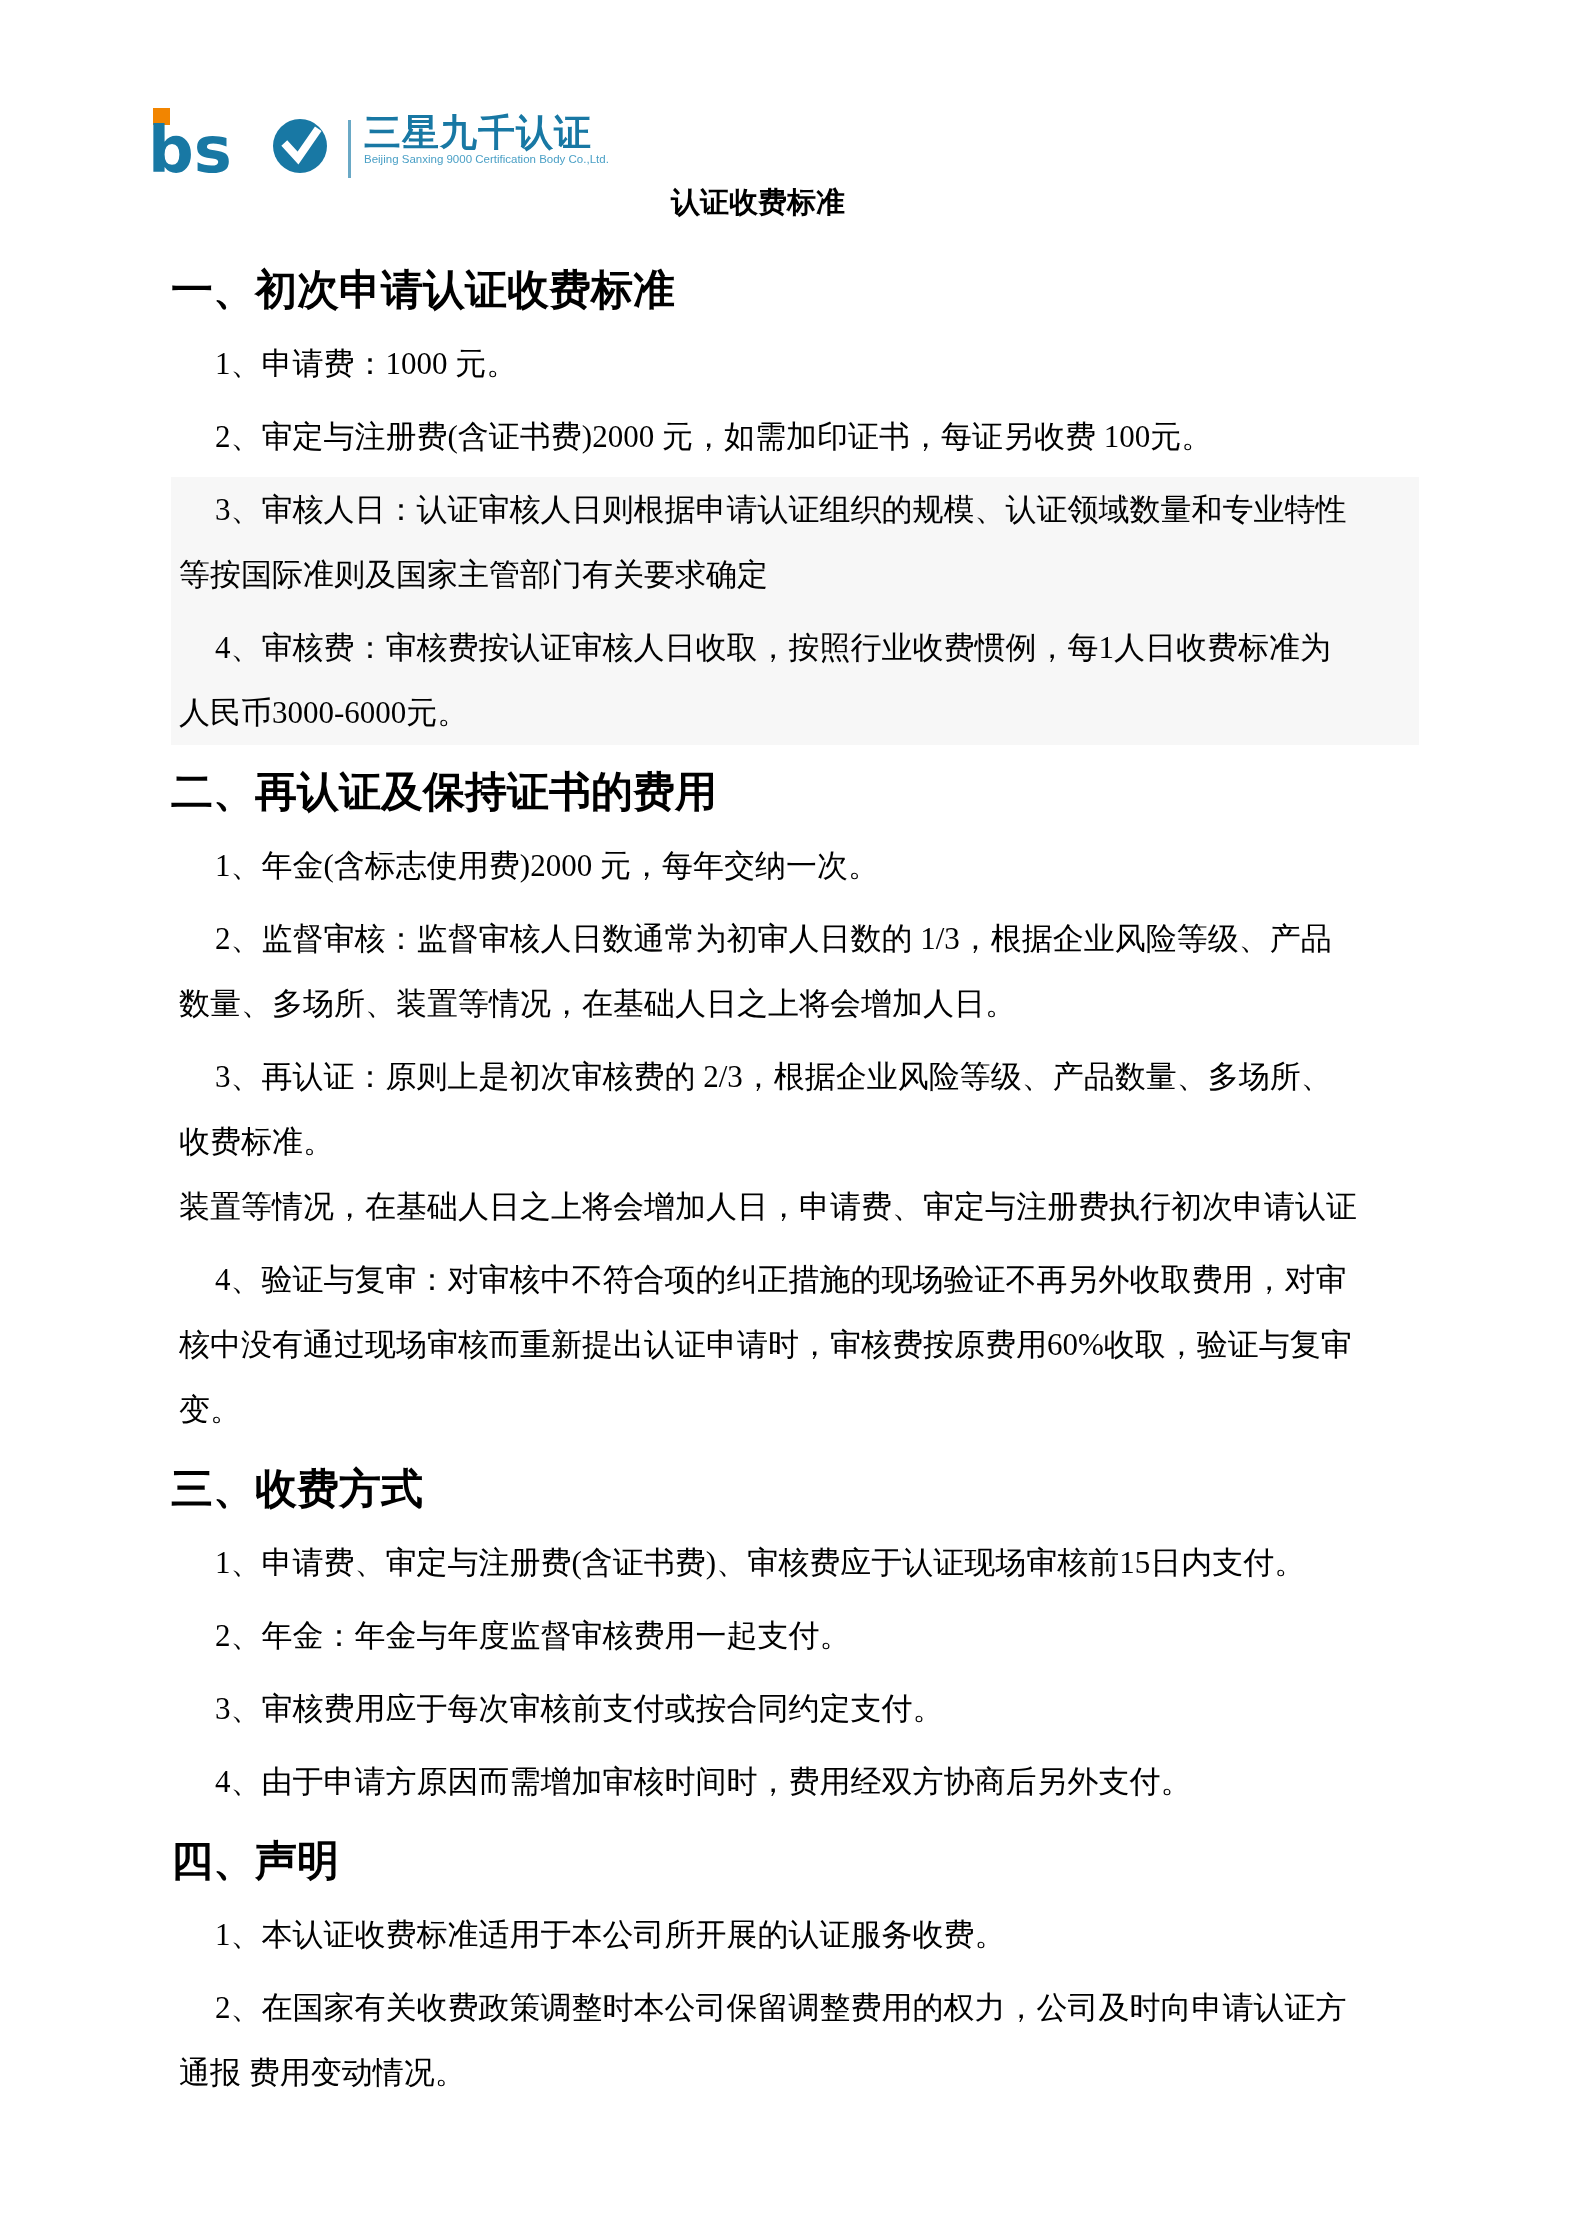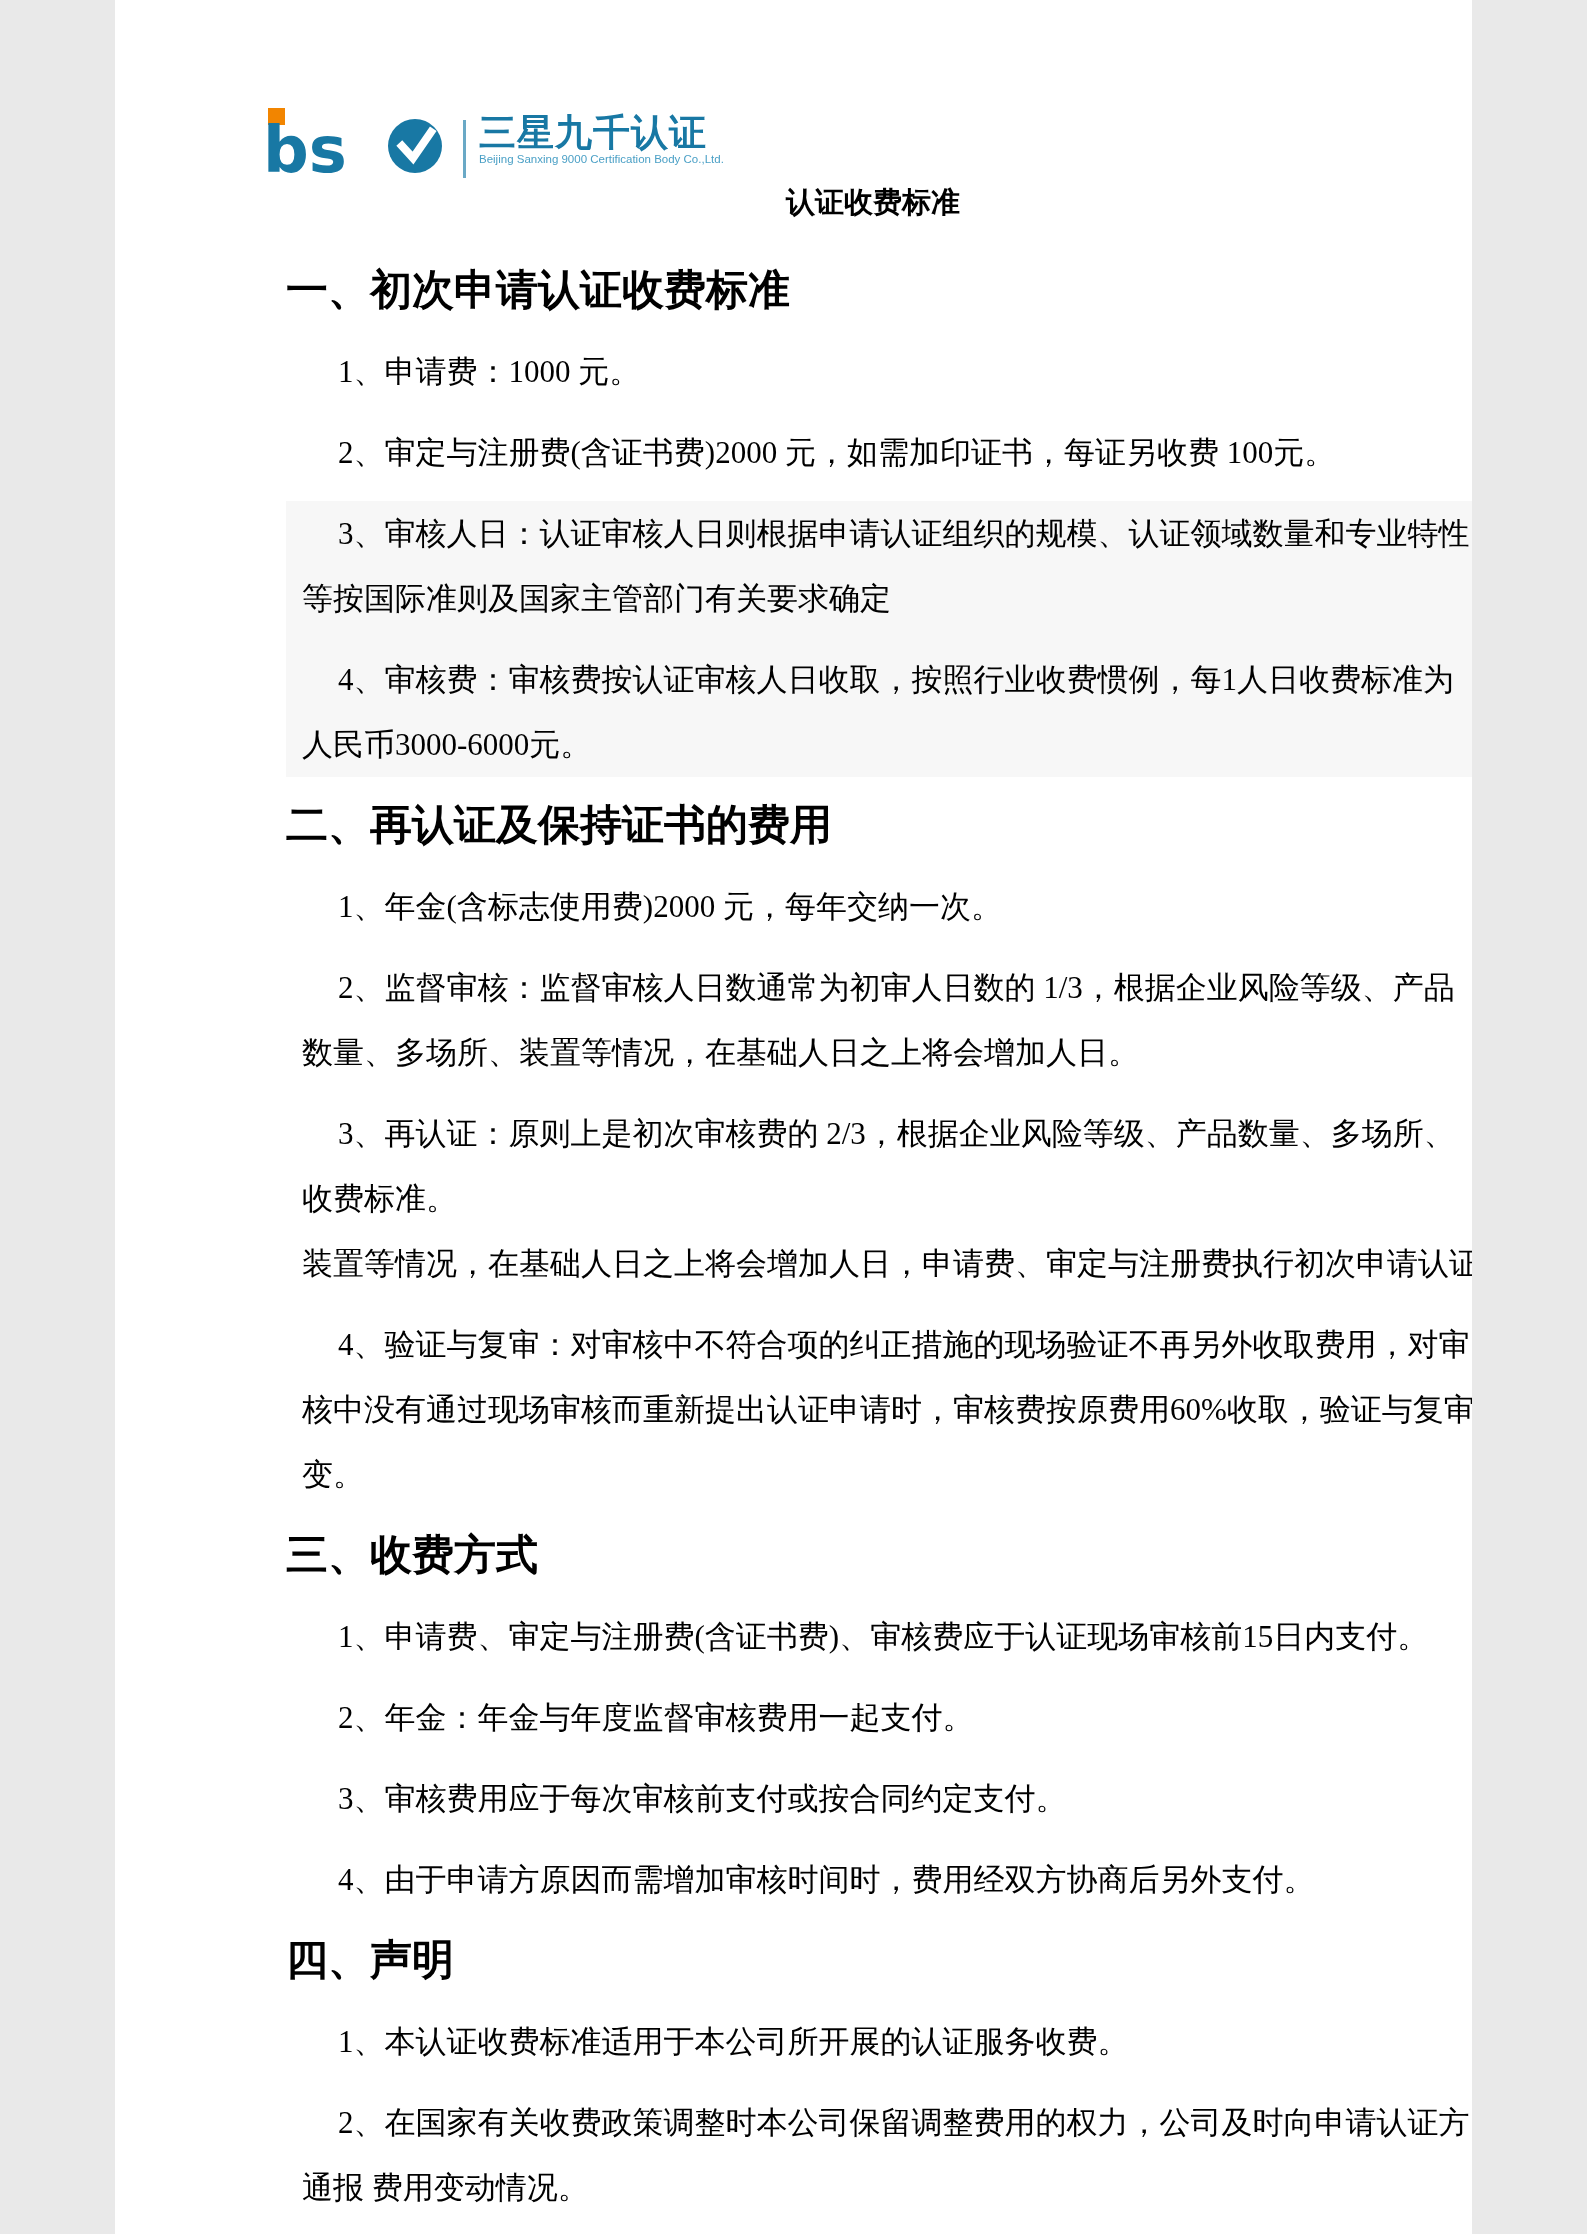--- a/index.html
+++ b/index.html
@@ -1,18 +1,18 @@
 <!DOCTYPE html>
 <html style="--teal: #1878a4; --lightblue: #4ba0c6; --orange: #f28500; --divider: #6aa9c6; --highlight: #f7f7f7;"><head>
 <meta charset="utf-8">
 <style>
   html,body { margin:0; padding:0; background:#e9e9e9; }
   .page {
     position:relative;
-    width:1357px; height:2234px;
+    width:1587px; height:2234px;
     margin:0 auto;
     background:#ffffff;
     overflow:hidden;
     font-family:"Liberation Serif","DejaVu Serif",serif;
     color:#000000;
   }
 
   
   .logo { position:absolute; left:148px; top:104px; height:76px; display:flex; align-items:flex-start; }
   .logo-mark { display:block; }
@@ -28,21 +28,21 @@
     margin:0; text-align:center;
     font-size:29px; line-height:40px; font-weight:bold;
   }
   .sec-heading {
     margin:15px 0 0 0;
     font-size:42px; line-height:65px; font-weight:bold;
     white-space:nowrap;
   }
   .sec-heading.first { margin-top:36px; }
   .items { margin:8px 0 0 0; }
-  .item { margin:16px; }
+  .item { margin:8px; }
   .line { font-size:31px; line-height:65px; white-space:nowrap; }
   .line.first { padding-left:36px; }
   .highlight-block { width:1248px; background:var(--highlight); }
 </style>
 </head>
 <body>
 
 <div class="page">
 
   <header class="logo">

